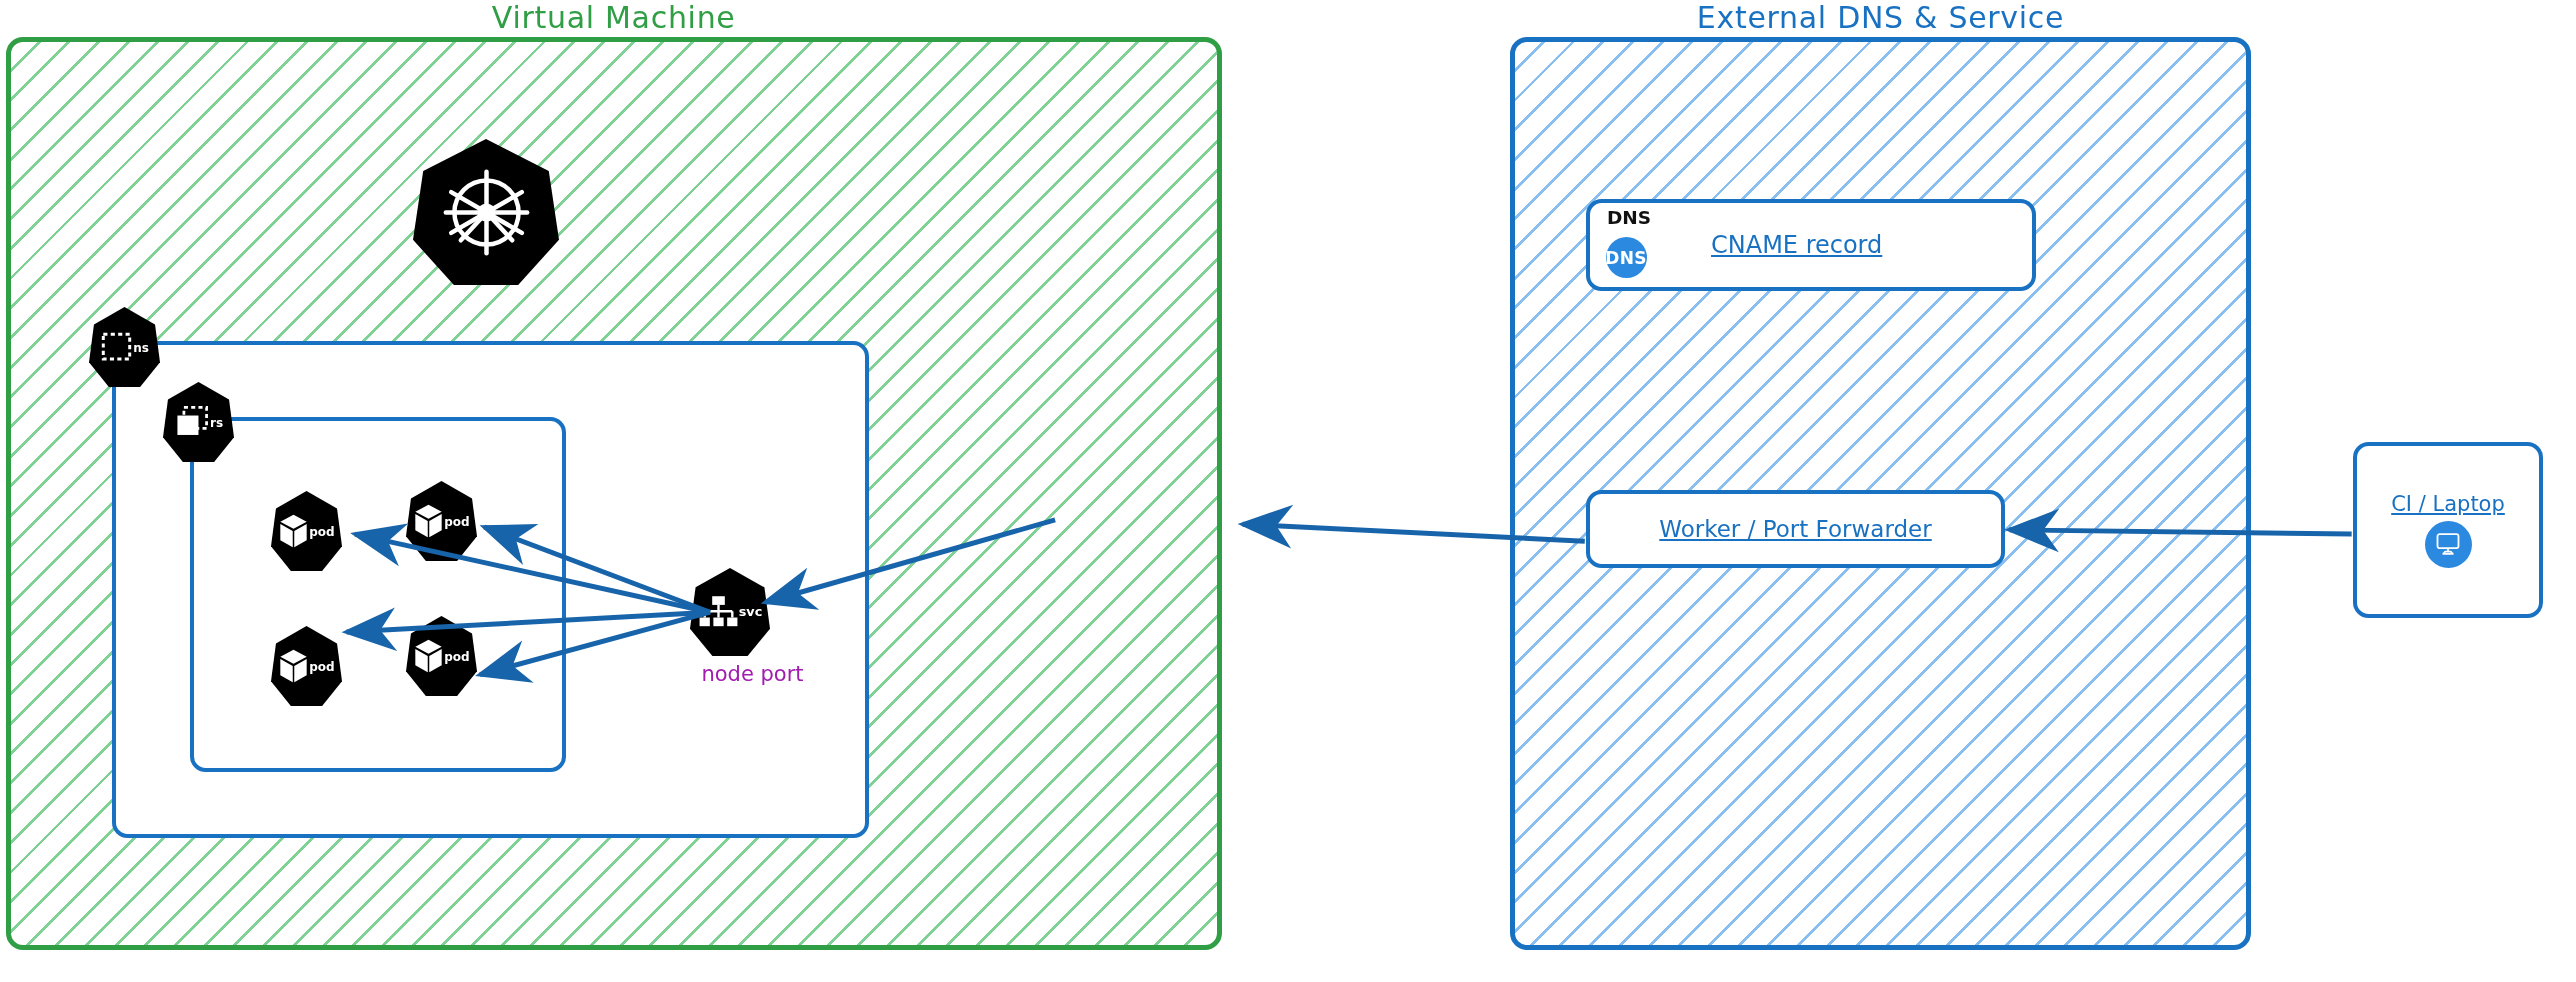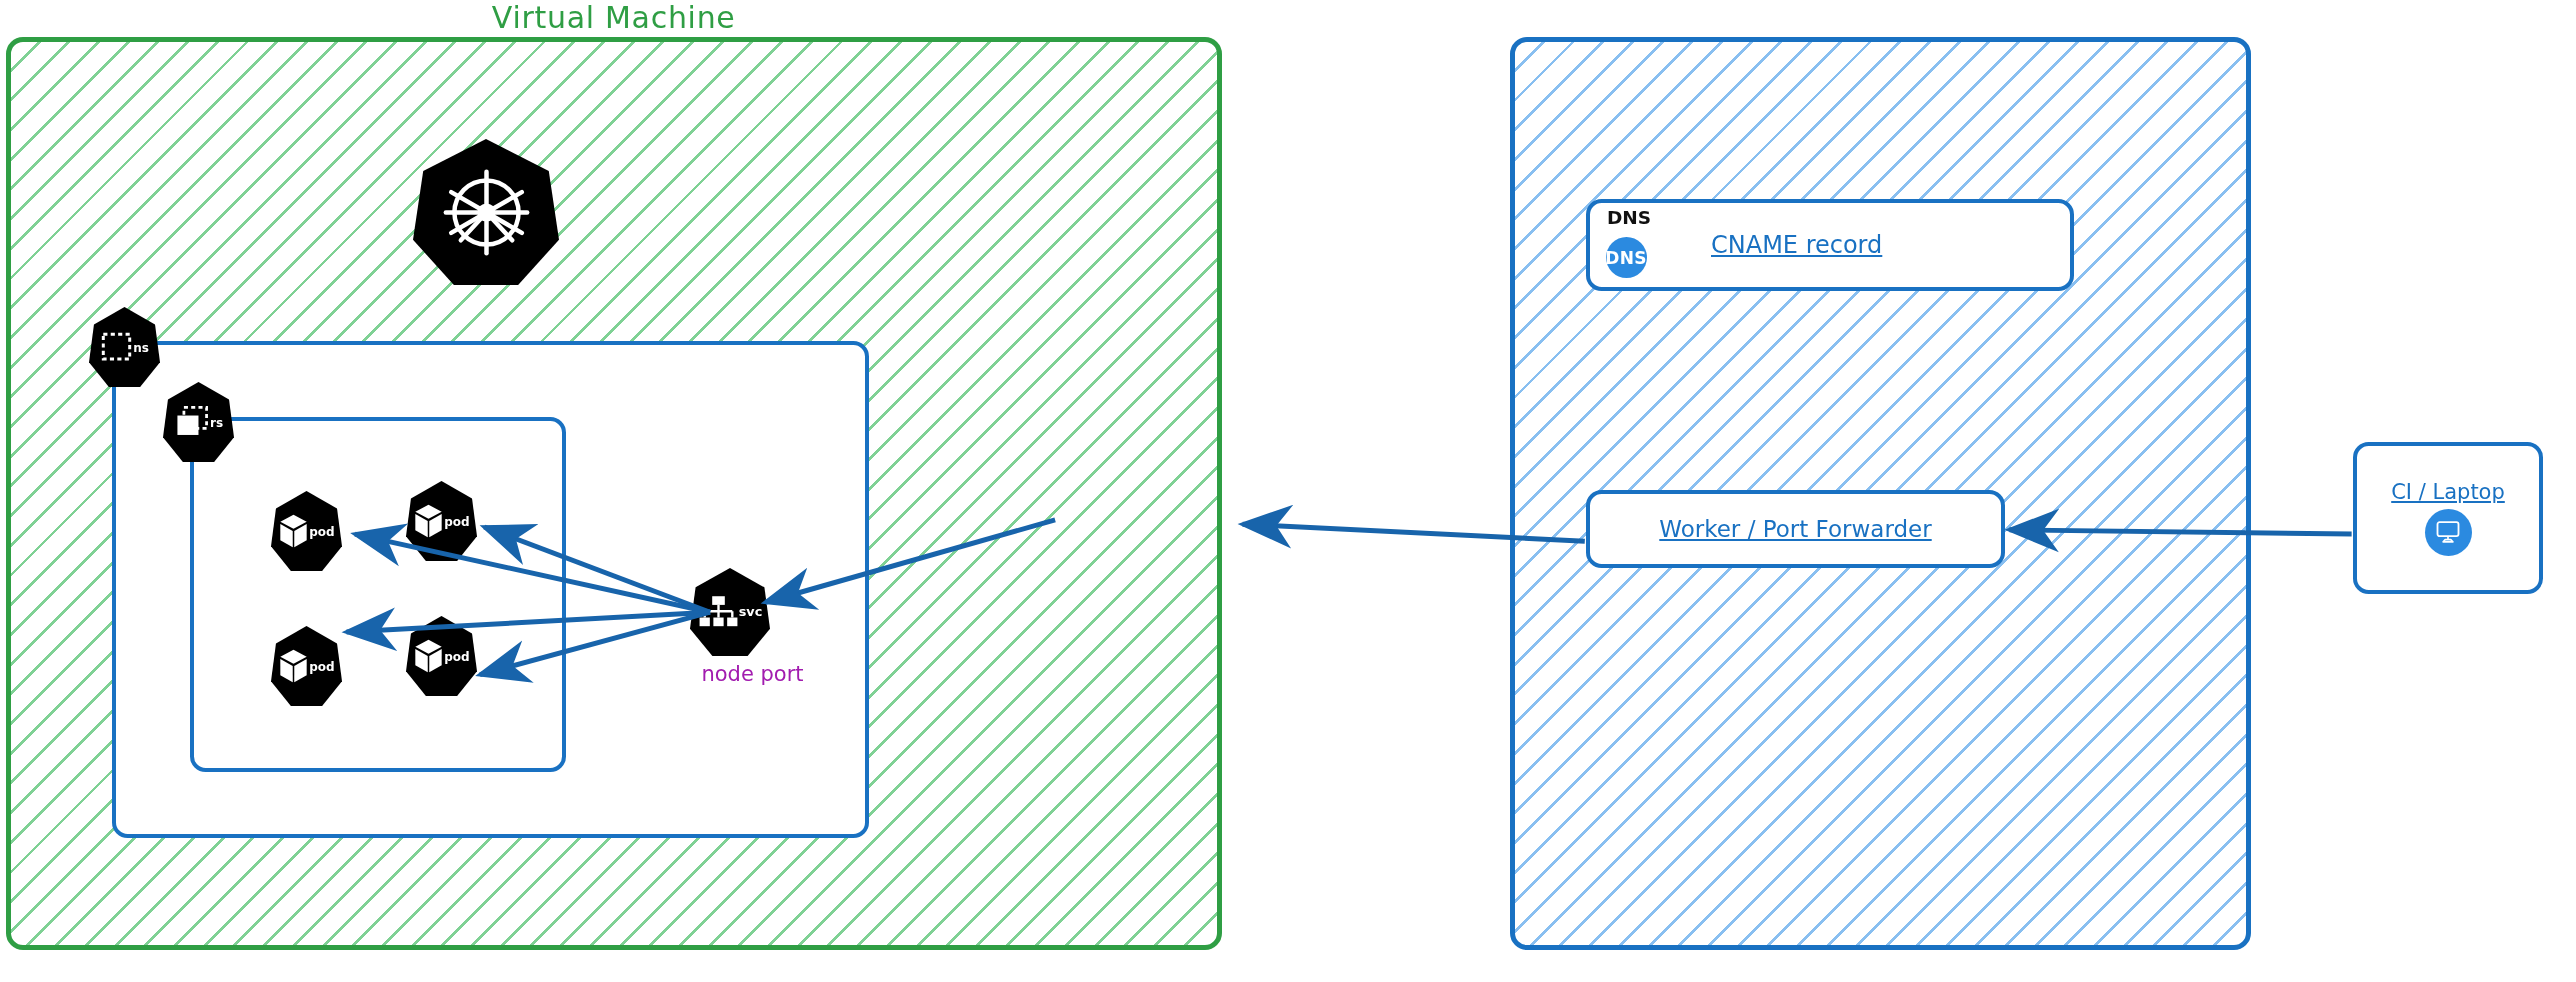--- a/index.html
+++ b/index.html
@@ -104,21 +104,21 @@
     left: 190px;
     top: 417px;
     width: 376px;
     height: 355px;
     border: 4.3px solid #1971c2;
   }
 
   #cname-box {
     left: 1586px;
     top: 199px;
-    width: 488px;
+    width: 450px;
     height: 92px;
     border: 4.3px solid #1971c2;
     justify-content: flex-start;
   }
   #cname-tag {
     position: absolute;
     left: 17px;
     top: 4.3px;
     font-family: "DejaVu Sans", sans-serif;
     font-size: 18.5px;
@@ -153,21 +153,21 @@
     width: 419px;
     height: 78px;
     border: 4.3px solid #1971c2;
   }
   #worker-text { color: #1971c2; font-size: 23px; }
 
   #ci-box {
     left: 2353px;
     top: 442px;
     width: 190px;
-    height: 152px;
+    height: 176px;
     border: 4.3px solid #1971c2;
     flex-direction: column;
   }
   #ci-text { color: #1971c2; font-size: 21px; margin-bottom: 4.3px; }
   #ci-icon-circle {
     width: 47px;
     height: 47px;
     border-radius: 50%;
     background: #2b8ae0;
     display: flex;
@@ -264,20 +264,21 @@
   .conn { stroke: #1864ab; stroke-width: 7; fill: none; }
 </style>
 </head>
 <body>
 
 <div id="canvas">
 
   <div class="group-title" id="vm-title">Virtual Machine</div>
   <div class="group-box" id="vm-box"></div>
 
+  <div class="group-title" id="dns-title">External DNS &amp; Service</div>
   <div class="group-box" id="dns-box"></div>
 
   <div class="node-box" id="ns-box"></div>
   <div class="node-box" id="rs-box"></div>
 
   <svg id="arrows" viewBox="0 0 3628 1384" xmlns="http://www.w3.org/2000/svg">
     <defs>
       <marker id="ah" markerWidth="14" markerHeight="14" refX="10" refY="5" orient="auto" markerUnits="strokeWidth">
         <path d="M11,5 L0,0.6 L3.2,5 L0,9.4 Z" fill="#1864ab"></path>
       </marker>

